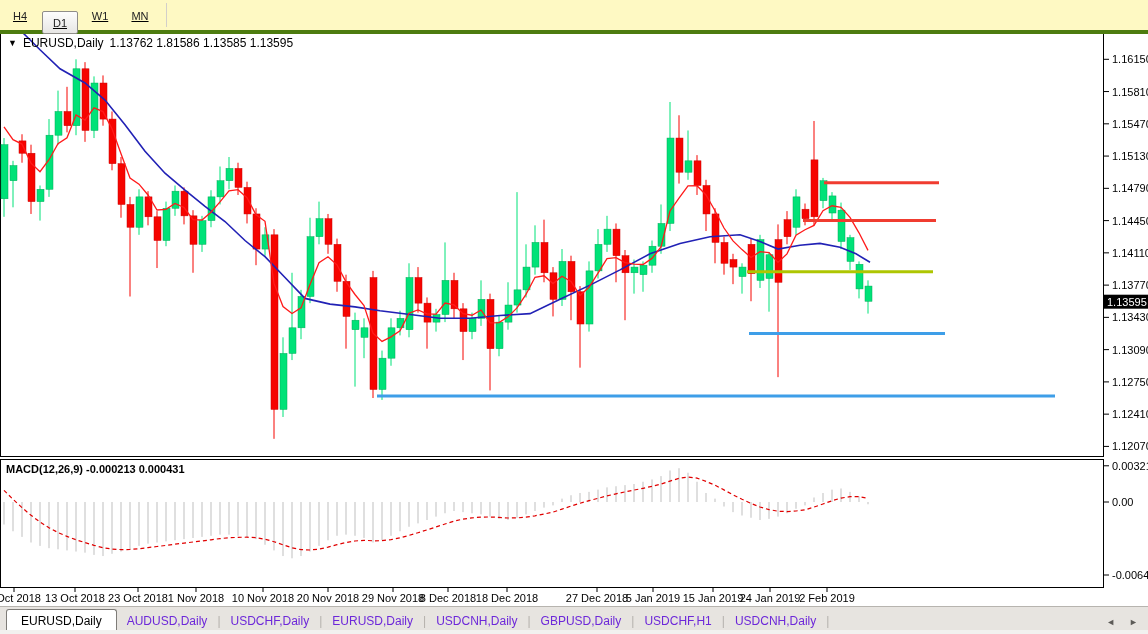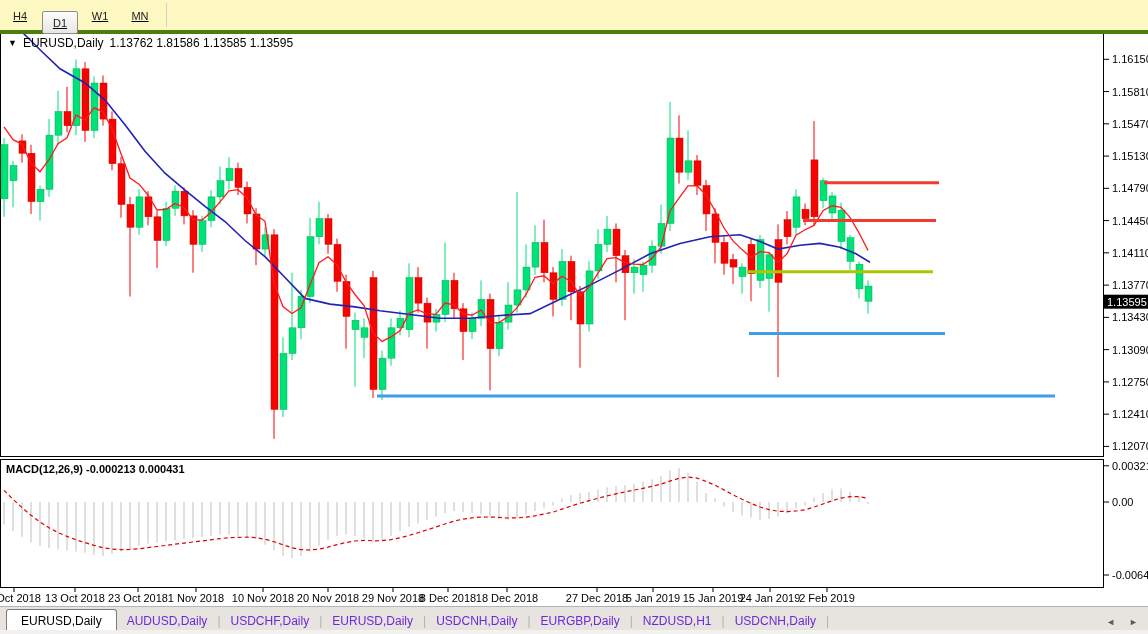--- a/index.html
+++ b/index.html
@@ -418,23 +418,23 @@
 <div class="tabbar">
   <div class="tab active">EURUSD,Daily</div>
   <span class="tab-label">AUDUSD,Daily</span>
   <span class="sep">|</span>
   <span class="tab-label">USDCHF,Daily</span>
   <span class="sep">|</span>
   <span class="tab-label">EURUSD,Daily</span>
   <span class="sep">|</span>
   <span class="tab-label">USDCNH,Daily</span>
   <span class="sep">|</span>
-  <span class="tab-label">EURGBP,Daily</span>
-  <span class="sep">|</span>
-  <span class="tab-label">NZDUSD,H1</span>
+  <span class="tab-label">GBPUSD,Daily</span>
+  <span class="sep">|</span>
+  <span class="tab-label">USDCHF,H1</span>
   <span class="sep">|</span>
   <span class="tab-label">USDCNH,Daily</span>
   <span class="sep">|</span>
   <div class="tab-scroll">
     <span>◄</span>
     <span>►</span>
   </div>
 </div>
 
 <div class="bottom-strip"></div>

